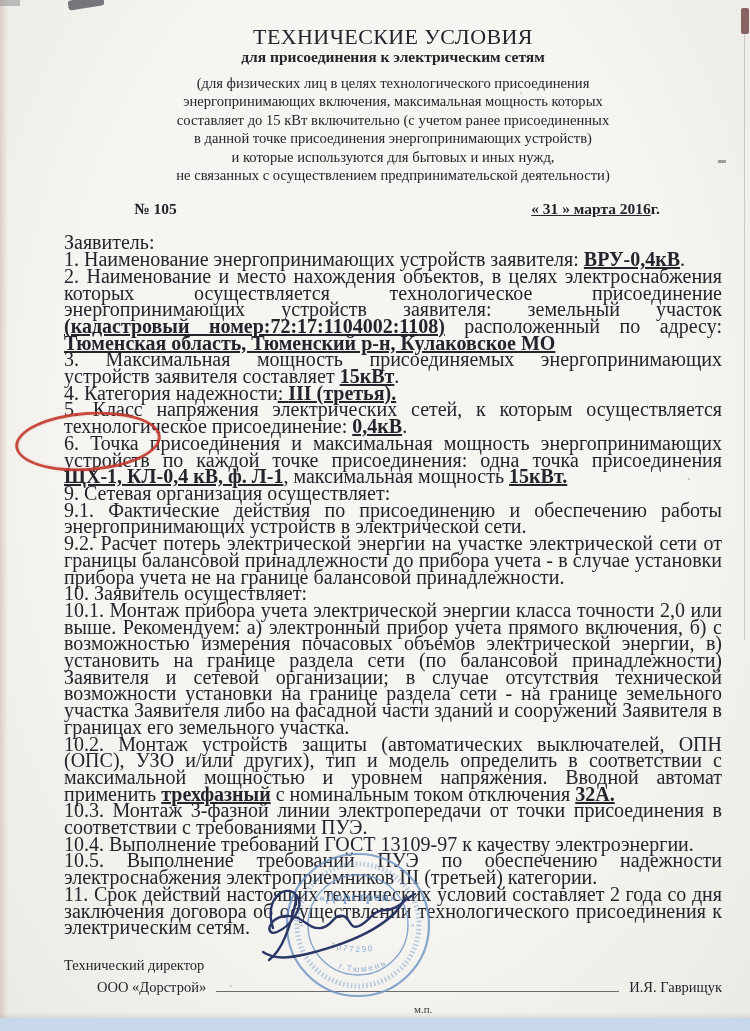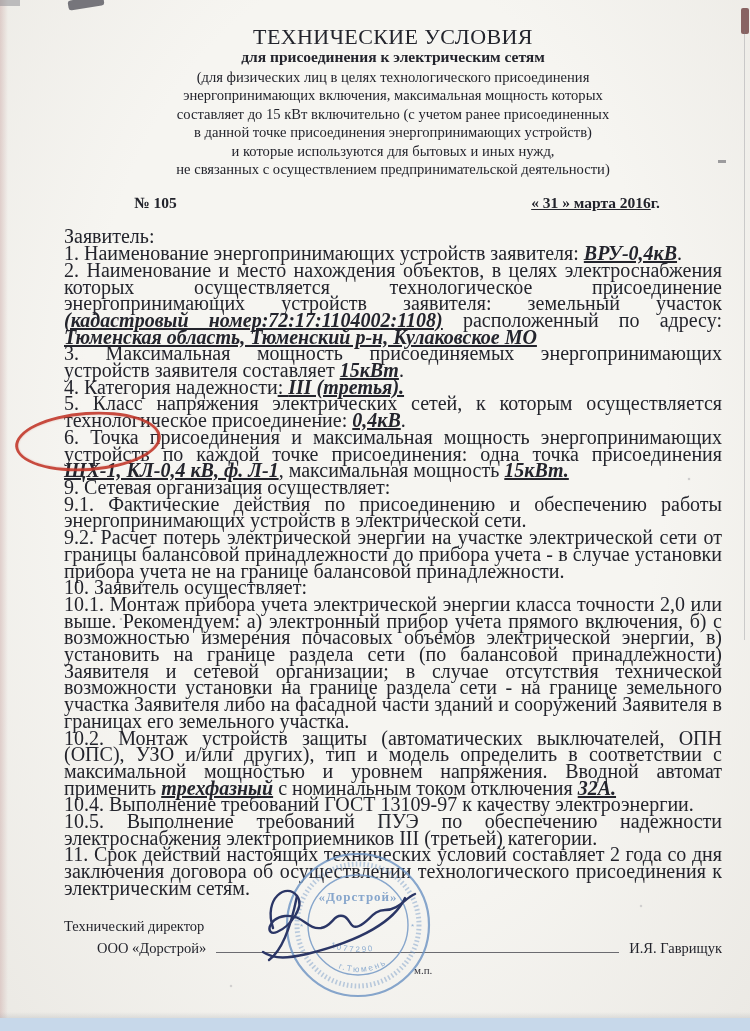--- a/index.html
+++ b/index.html
@@ -9,30 +9,30 @@
     font-family:"Liberation Serif","DejaVu Serif",serif;
     color:#23242c;
   }
   .content{
     position:absolute;left:64px;top:0;width:658px;
   }
   
   .hdr{margin-top:26px;text-align:center;}
   .title1{font-size:22px;font-weight:normal;letter-spacing:.4px;line-height:21px;}
   .title2{font-size:15.5px;font-weight:bold;line-height:20px;}
-  .subtitle{font-size:14.6px;line-height:18.4px;margin-top:1px;}
+  .subtitle{font-size:14.6px;line-height:18.4px;margin-top:7px;}
   .numdate{display:flex;justify-content:space-between;align-items:baseline;
     padding:0 62px 0 70px;margin-top:16px;}
   .docnum{font-size:15.5px;font-weight:bold;}
   .docdate{font-size:15.5px;font-weight:bold;}
   .docdate .du{text-decoration:underline;}
   
   .doc-body{margin-top:16px;font-size:20px;line-height:16.7px;}
   .para{margin:0;text-align:justify;}
-  .bu{font-weight:bold;text-decoration:underline;font-style:italic;}
+  .bu{font-weight:bold;text-decoration:underline;}
   .u{text-decoration:underline;}
   
   .sig{position:relative;margin-top:18px;font-size:14.5px;line-height:22px;}
   .sig-row{display:flex;align-items:center;margin-left:33px;}
   .sig-line{flex:1;border-bottom:1.2px solid #6b6b70;margin:0 10px 4px 10px;height:14px;}
   .sig-mp{position:absolute;left:350px;top:44px;font-size:11px;color:#3a3a42;}
   
   .red-oval{
     position:absolute;left:15px;top:412px;width:140px;height:53px;
     border:3.5px solid #c3392c;border-radius:50%;
@@ -100,20 +100,21 @@
     <p class="para"><span>3. Максимальная мощность присоединяемых энергопринимающих устройств заявителя составляет </span><span class="bu">15кВт</span><span>.</span></p>
     <p class="para"><span>4. Категория надежности</span><span class="u">: </span><span class="bu">III (третья).</span></p>
     <p class="para"><span>5. Класс напряжения электрических сетей, к которым осуществляется технологическое присоединение: </span><span class="bu">0,4кВ</span><span>.</span></p>
     <p class="para"><span>6. Точка присоединения и максимальная мощность энергопринимающих устройств по каждой точке присоединения: одна точка присоединения </span><span class="bu">ЩХ-1, КЛ-0,4 кВ, ф. Л-1</span><span>, максимальная мощность </span><span class="bu">15кВт.</span></p>
     <p class="para">9. Сетевая организация осуществляет:</p>
     <p class="para">9.1. Фактические действия по присоединению и обеспечению работы энергопринимающих устройств в электрической сети.</p>
     <p class="para">9.2. Расчет потерь электрической энергии на участке электрической сети от границы балансовой принадлежности до прибора учета - в случае установки прибора учета не на границе балансовой принадлежности.</p>
     <p class="para">10. Заявитель осуществляет:</p>
     <p class="para">10.1. Монтаж прибора учета электрической энергии класса точности 2,0 или выше. Рекомендуем: а) электронный прибор учета прямого включения, б) с возможностью измерения почасовых объемов электрической энергии, в) установить на границе раздела сети (по балансовой принадлежности) Заявителя и сетевой организации; в случае отсутствия технической возможности установки на границе раздела сети - на границе земельного участка Заявителя либо на фасадной части зданий и сооружений Заявителя в границах его земельного участка.</p>
     <p class="para"><span>10.2. Монтаж устройств защиты (автоматических выключателей, ОПН (ОПС), УЗО и/или других), тип и модель определить в соответствии с максимальной мощностью и уровнем напряжения. Вводной автомат применить </span><span class="bu">трехфазный</span><span> с номинальным током отключения </span><span class="bu">32А.</span></p>
+    <p class="para">10.3. Монтаж 3-фазной линии электропередачи от точки присоединения в соответствии с требованиями ПУЭ.</p>
     <p class="para">10.4. Выполнение требований ГОСТ 13109-97 к качеству электроэнергии.</p>
     <p class="para">10.5. Выполнение требований ПУЭ по обеспечению надежности электроснабжения электроприемников III (третьей) категории.</p>
     <p class="para">11. Срок действий настоящих технических условий составляет 2 года со дня заключения договора об осуществлении технологического присоединения к электрическим сетям.</p>
   </div>
 
   <div class="sig">
     <div class="sig-role">Технический директор</div>
     <div class="sig-row">
       <span class="sig-company">ООО «Дорстрой»</span>
       <span class="sig-line"></span>

